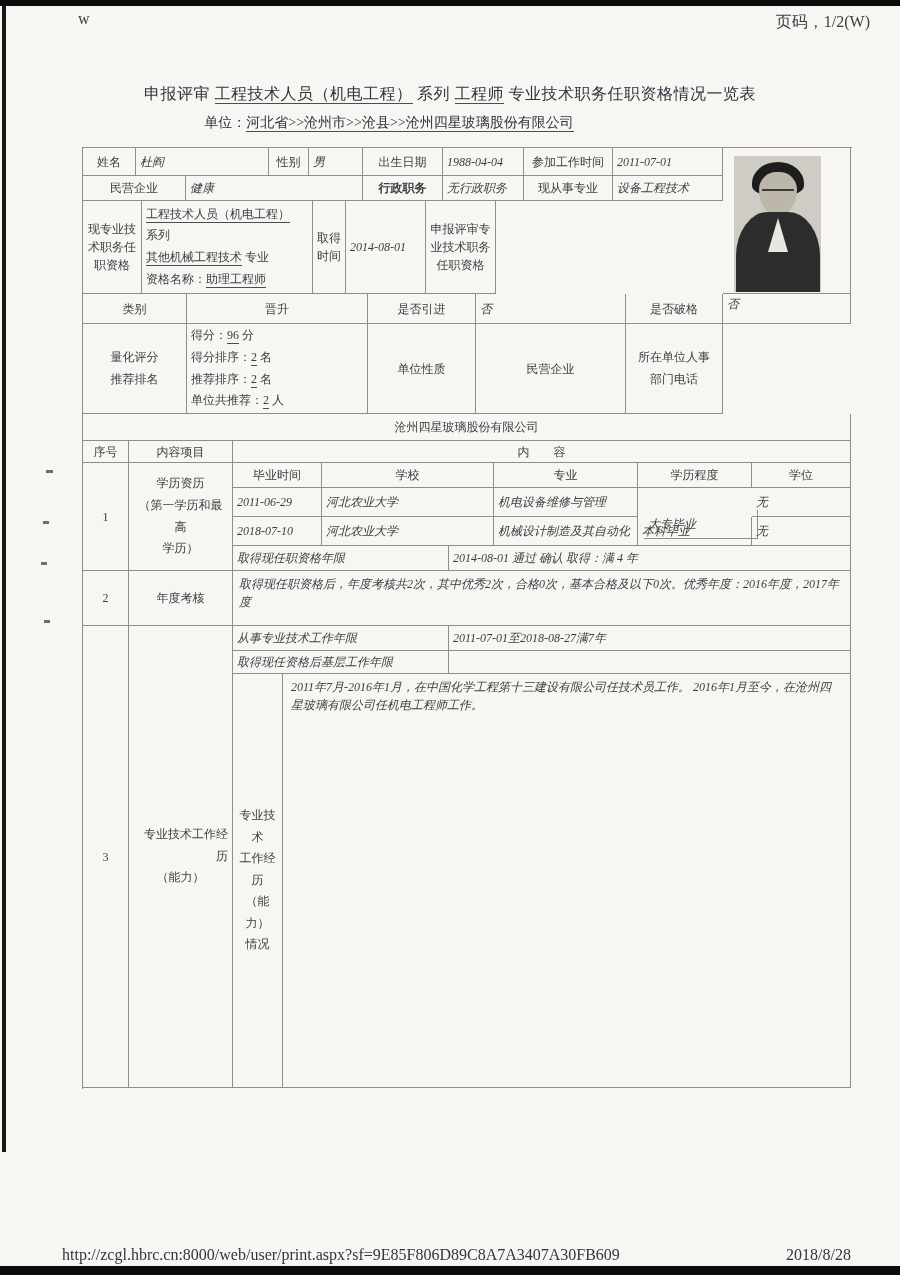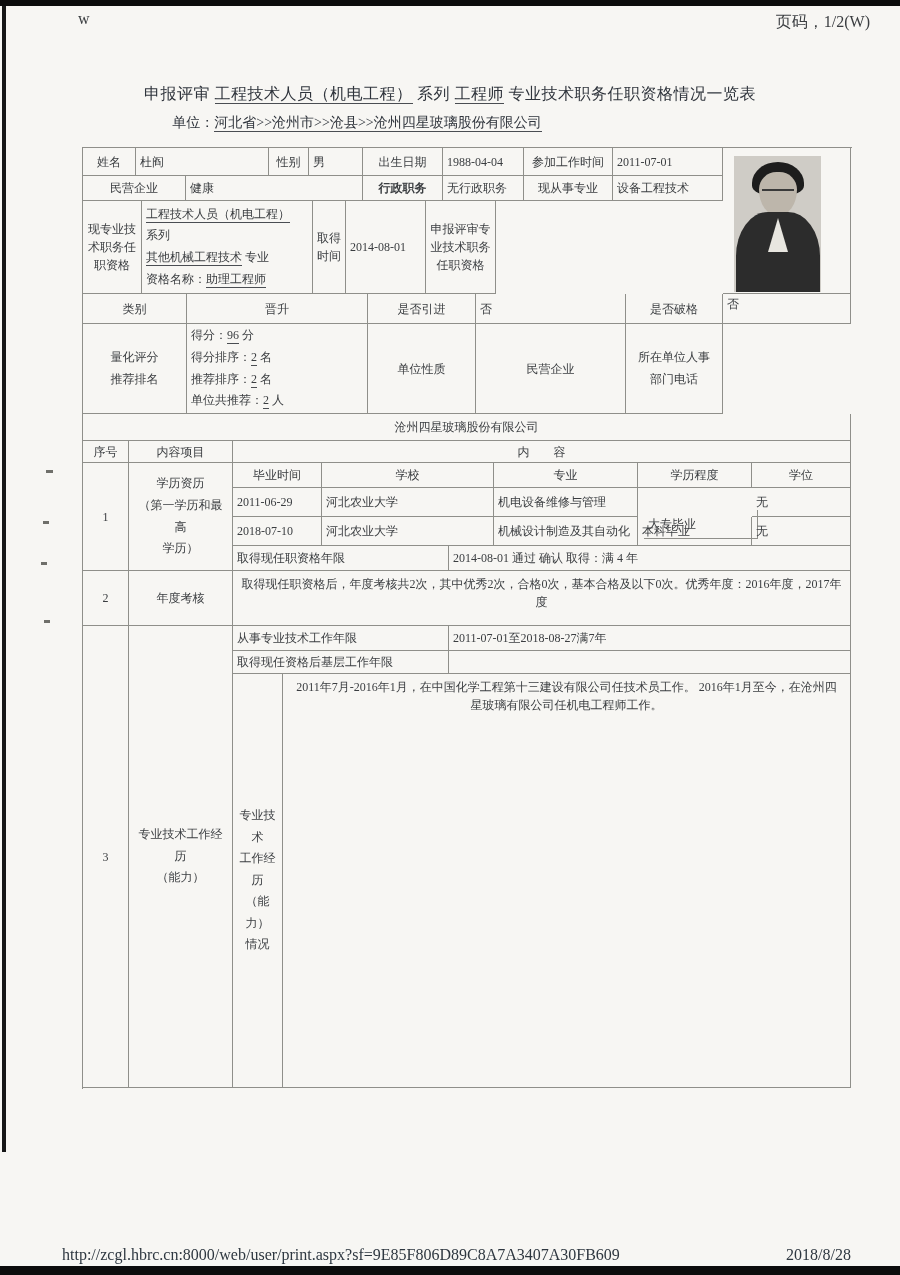--- a/index.html
+++ b/index.html
@@ -13,28 +13,28 @@
   .page{position:relative;width:900px;height:1275px;background:var(--paper);overflow:hidden;}
   
   .bar-top{position:absolute;left:0;top:0;width:900px;height:6px;background:#0c0c0c;}
   .bar-left{position:absolute;left:2px;top:6px;width:4px;height:1146px;background:#161616;}
   .bar-bottom{position:absolute;left:0;top:1266px;width:900px;height:9px;background:#0c0c0c;}
   .speck{position:absolute;background:#6f6f6a;}
   
   .corner{position:absolute;left:78px;top:10px;font-size:16px;color:var(--ink);}
   .pageno{position:absolute;right:30px;top:12px;font-size:16px;color:var(--ink);}
   .title{position:absolute;left:0;top:84px;width:900px;text-align:center;font-size:16px;color:var(--ink2);letter-spacing:.5px;}
-  .unitline{position:absolute;left:0;top:114px;width:714px;text-align:center;font-size:14px;color:var(--ink2);}
+  .unitline{position:absolute;left:0;top:114px;width:714px;text-align:center;font-size:14px;color:var(--ink2);padding-left:32px;}
   .u{border-bottom:1px solid #4a4d52;padding-bottom:1px;}
   
   .tbl{position:absolute;left:82px;top:147px;width:769px;height:941px;border-top:1px solid var(--line);border-left:1px solid var(--line);}
   .c{position:absolute;box-sizing:border-box;border-right:1px solid var(--line);border-bottom:1px solid var(--line);
      display:flex;align-items:center;justify-content:center;text-align:center;
      font-size:12px;line-height:1.5;color:var(--ink);padding:1px 4px;overflow:hidden;}
-  .left{justify-content:flex-start;text-align:center;}
+  .left{justify-content:flex-start;text-align:left;font-style:italic;}
   .top{align-items:flex-start;}
   .col{flex-direction:column;}
   .colL{flex-direction:column;align-items:flex-start;text-align:left;}
   .line{display:block;line-height:1.8;}
   
   .photo{position:absolute;left:11px;top:8px;width:87px;height:136px;background:#cfccc6;overflow:hidden;}
   .hair{position:absolute;left:18px;top:6px;width:52px;height:34px;background:#1d1d1d;border-radius:50% 50% 42% 42%/62% 62% 30% 30%;}
   .face{position:absolute;left:25px;top:16px;width:38px;height:44px;background:#bdb6ab;border-radius:46% 46% 50% 50%/40% 40% 60% 60%;}
   .glasses{position:absolute;left:28px;top:33px;width:32px;height:7px;border-top:2px solid #3a3a3a;}
   .jacket{position:absolute;left:2px;top:56px;width:84px;height:80px;background:#2c2c2c;border-radius:38% 38% 0 0/55% 55% 0 0;}
@@ -160,21 +160,21 @@
     <div class="c left" style="left:669px;top:369px;width:99px;height:29px;">无</div>
 
     <div class="c left" style="left:150px;top:398px;width:216px;height:25px;">取得现任职资格年限</div>
     <div class="c left" style="left:366px;top:398px;width:402px;height:25px;">2014-08-01 通过 确认 取得：满 4 年</div>
 
     <div class="c" style="left:0;top:423px;width:46px;height:55px;">2</div>
     <div class="c" style="left:46px;top:423px;width:104px;height:55px;">年度考核</div>
     <div class="c left top" style="left:150px;top:423px;width:618px;height:55px;padding:4px 6px;">取得现任职资格后，年度考核共2次，其中优秀2次，合格0次，基本合格及以下0次。优秀年度：2016年度，2017年度</div>
 
     <div class="c" style="left:0;top:478px;width:46px;height:462px;align-items:center;">3</div>
-    <div class="c col" style="left:46px;top:478px;width:104px;height:462px;">
+    <div class="c col" style="left:46px;top:478px;width:104px;height:462px;text-align:right;">
       <span class="line">专业技术工作经历</span>
       <span class="line">（能力）</span>
     </div>
     <div class="c left" style="left:150px;top:478px;width:216px;height:25px;">从事专业技术工作年限</div>
     <div class="c left" style="left:366px;top:478px;width:402px;height:25px;">2011-07-01至2018-08-27满7年</div>
     <div class="c left" style="left:150px;top:503px;width:216px;height:23px;">取得现任资格后基层工作年限</div>
     <div class="c left" style="left:366px;top:503px;width:402px;height:23px;"></div>
     <div class="c col" style="left:150px;top:526px;width:50px;height:414px;">
       <span class="line">专业技</span>
       <span class="line">术</span>

